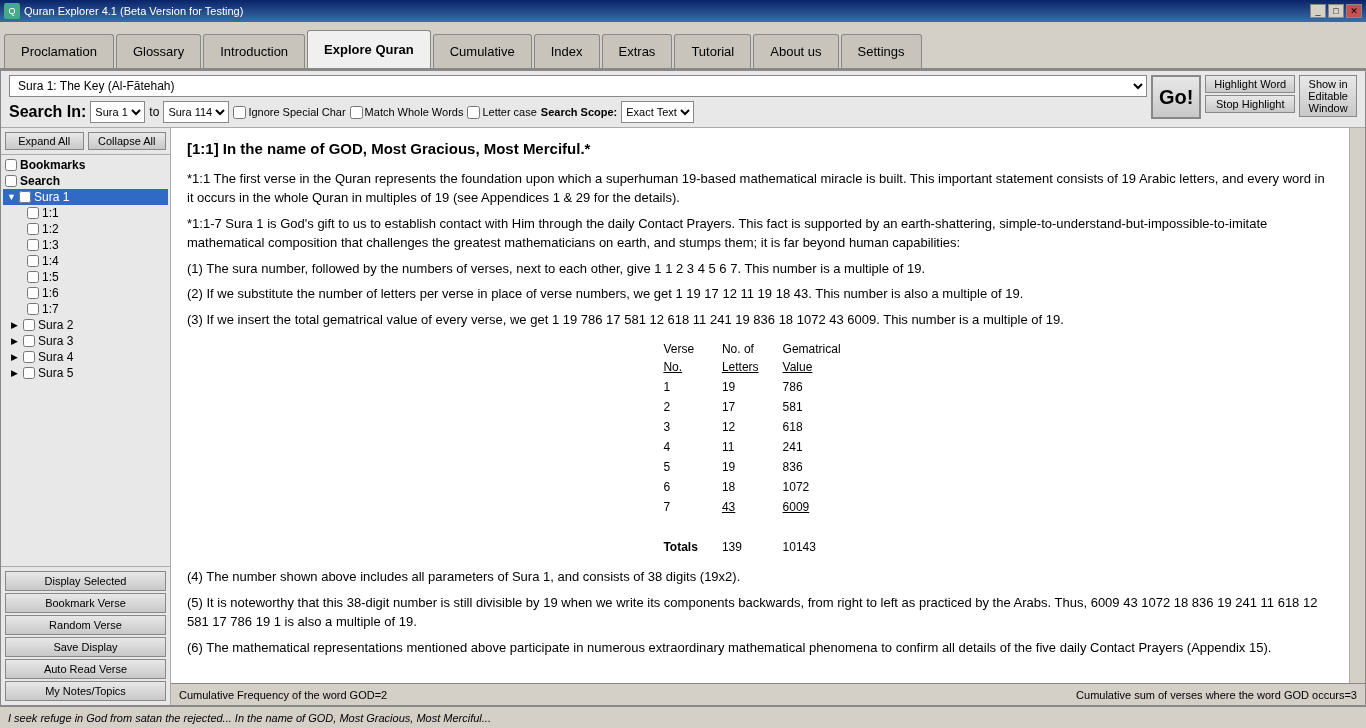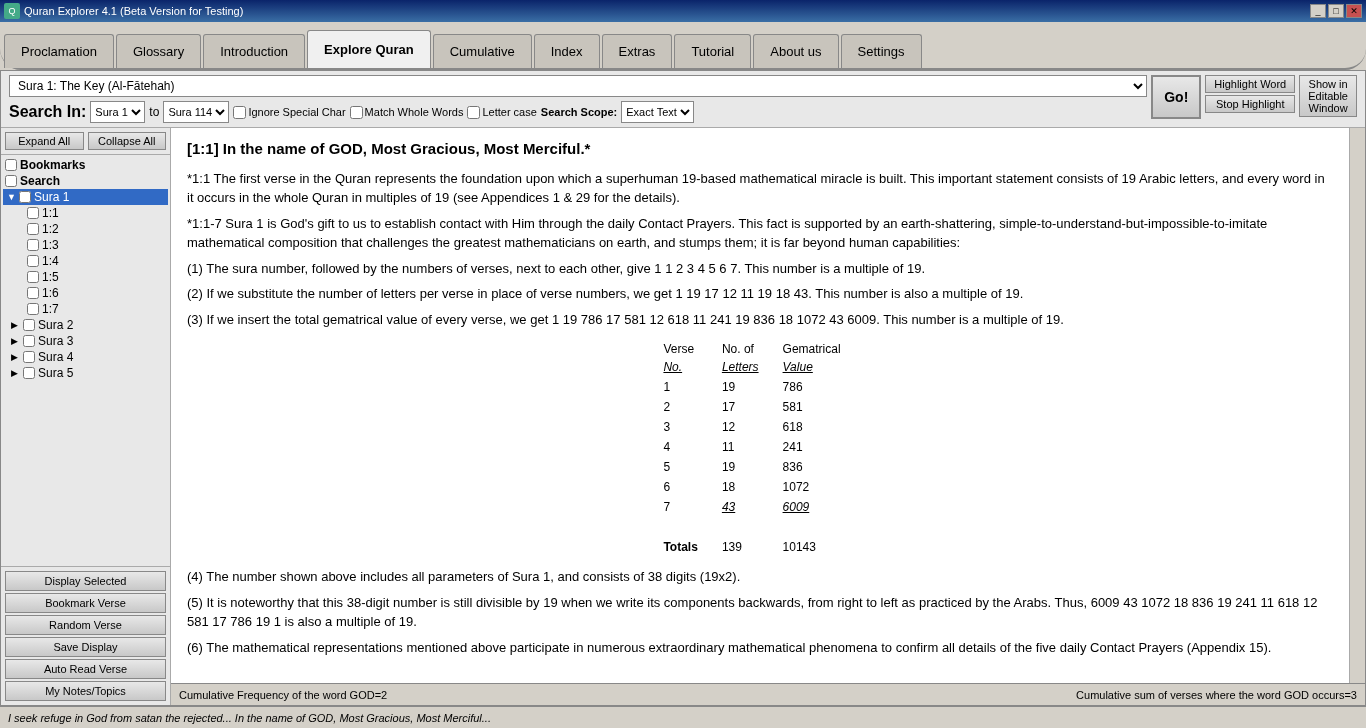--- a/index.html
+++ b/index.html
@@ -23,21 +23,20 @@
     .title-btn.close { background: #c75050; }
 
     
     .tab-bar {
       background: #d4d0c8;
       display: flex;
       align-items: flex-end;
       padding: 4px 4px 0 4px;
       border-bottom: 2px solid #888;
       height: 48px;
-      border-radius: 21px;
     }
     .tab {
       padding: 6px 16px;
       background: #c8c4bc;
       border: 1px solid #888;
       border-bottom: none;
       cursor: pointer;
       font-size: 13px;
       font-weight: normal;
       color: #000;
@@ -83,21 +82,21 @@
       font-size: 12px;
       border: 1px solid #888;
       background: white;
       padding: 0 4px;
     }
     .go-btn {
       background: linear-gradient(to bottom, #e8e8e8, #c8c8c8);
       border: 2px solid #888;
       width: 50px;
       height: 44px;
-      font-size: 14px;
+      font-size: 20px;
       font-weight: bold;
       cursor: pointer;
     }
     .highlight-panel {
       display: flex;
       flex-direction: column;
       gap: 2px;
     }
     .highlight-btn, .stop-highlight-btn, .show-edit-btn {
       background: linear-gradient(to bottom, #e8e8e8, #c8c8c8);
@@ -239,21 +238,21 @@
       text-align: left;
     }
     .data-table {
       border-collapse: collapse;
       margin: 0 auto;
     }
     .data-table td {
       padding: 1px 20px 1px 4px;
       font-size: 12px;
     }
-    .data-table .underline { text-decoration: underline; font-style: italic; }
+    .data-table .underline { text-decoration: underline; }
     .data-table .bold { font-weight: bold; }
 
     
     .status-bar {
       background: #d4d0c8;
       border-top: 1px solid #888;
       height: 22px;
       display: flex;
       align-items: center;
       padding: 0 8px;

